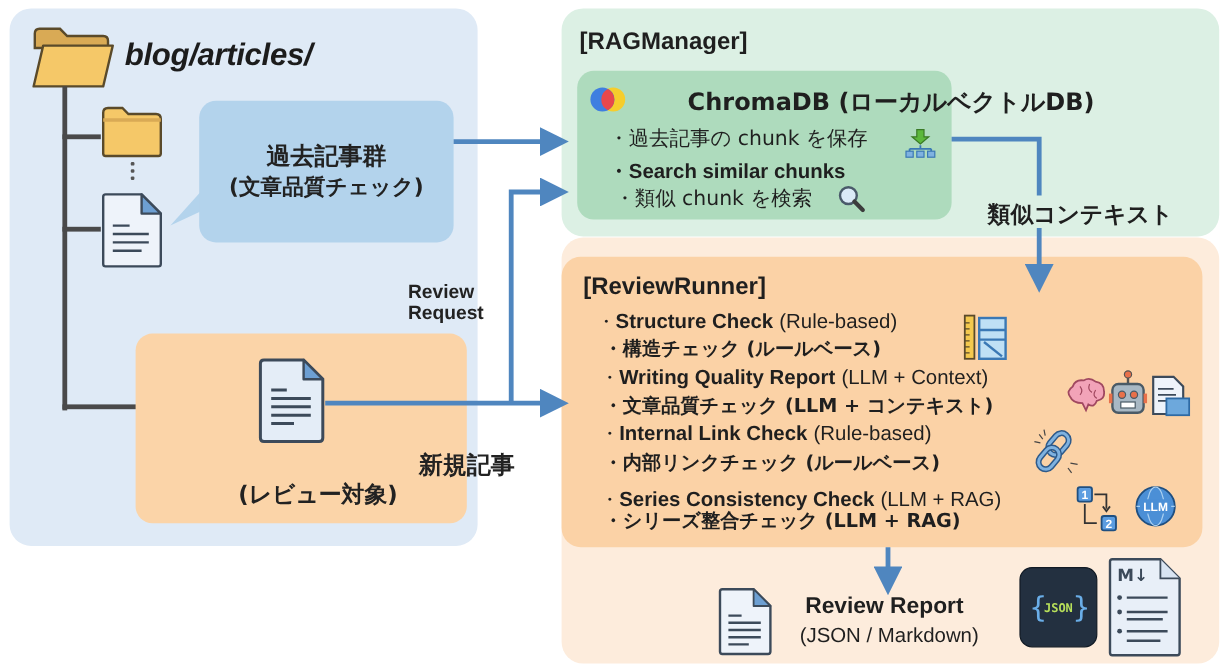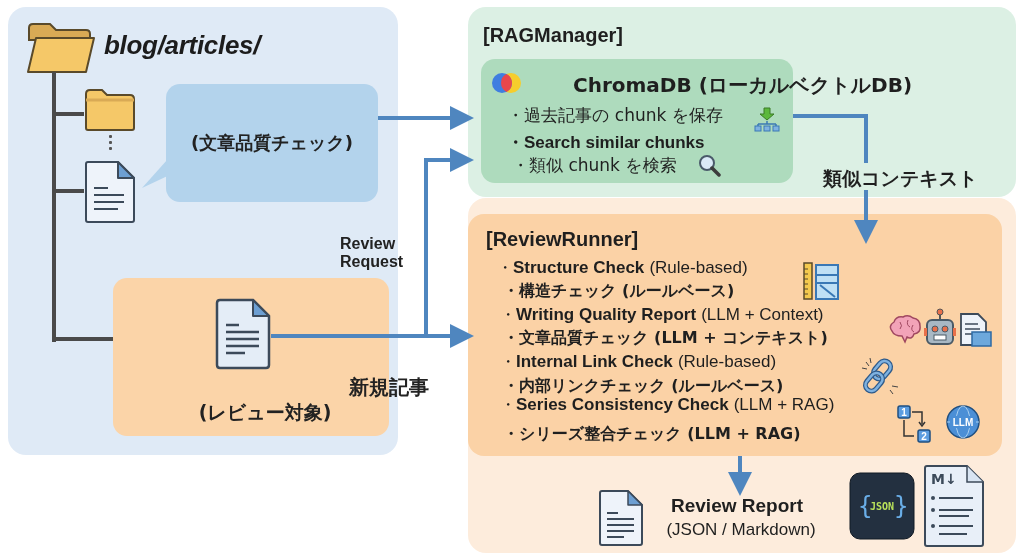--- a/index.html
+++ b/index.html
@@ -55,21 +55,21 @@
   .chk { position:absolute; font-size: 16px; color:#1f1f1f; white-space: nowrap; line-height: 22px; }
   .chk .en-b { font-family: "Liberation Sans", sans-serif; font-weight: bold; font-size: 17px; }
   .chk .en-n { font-family: "Liberation Sans", sans-serif; font-size: 17px; }
   .chk.jp { font-weight: bold; }
   #chk1 { left: 497px; top: 257px; }
   #chk1j { left: 503px; top: 280px; }
   #chk2 { left: 500px; top: 304px; }
   #chk2j { left: 503px; top: 327px; }
   #chk3 { left: 500px; top: 351px; }
   #chk3j { left: 503px; top: 375px; }
-  #chk4 { left: 500px; top: 394px; }
+  #chk4 { left: 500px; top: 406px; }
   #chk4j { left: 503px; top: 423px; }
 
   #ruler-icon { left: 802px; top: 261px; width: 40px; height: 40px; }
   #brain-icon { left: 888px; top: 314px; width: 34px; height: 30px; }
   #robot-icon { left: 924px; top: 308px; width: 32px; height: 38px; }
   #doc-copy-icon { left: 958px; top: 312px; width: 34px; height: 36px; }
   #link-icon { left: 860px; top: 356px; width: 40px; height: 40px; }
   #sequence-icon { left: 896px; top: 404px; width: 40px; height: 40px; }
   #globe-icon { left: 945px; top: 404px; width: 36px; height: 36px; }
 
@@ -113,20 +113,21 @@
   <line x1="10" y1="28" x2="24" y2="28" stroke="#3c4a5a" stroke-width="2"></line>
   <line x1="10" y1="35" x2="40" y2="35" stroke="#3c4a5a" stroke-width="2"></line>
   <line x1="10" y1="42" x2="40" y2="42" stroke="#3c4a5a" stroke-width="2"></line>
   <line x1="10" y1="49" x2="34" y2="49" stroke="#3c4a5a" stroke-width="2"></line>
 </svg>
 
 <svg id="bubble-tail" class="abs" viewBox="0 0 36 40">
   <path d="M36 0 L36 22 L2 38 Z" fill="#b3d3ec"></path>
 </svg>
 <div id="bubble" class="abs">
+  <div id="bubble-title">過去記事群</div>
   <div id="bubble-sub">(文章品質チェック)</div>
 </div>
 
 <div id="new-box" class="abs"></div>
 <svg id="new-doc" class="abs" viewBox="0 0 56 72">
   <path d="M5 2 L38 2 L54 18 L54 67 Q54 70 51 70 L5 70 Q2 70 2 67 L2 5 Q2 2 5 2 Z" fill="#e4edf7" stroke="#3c4a5a" stroke-width="2.5"></path>
   <path d="M38 2 L38 18 L54 18 Z" fill="#6d9fd2" stroke="#3c4a5a" stroke-width="2" stroke-linejoin="round"></path>
   <line x1="11" y1="27" x2="24" y2="27" stroke="#3c4a5a" stroke-width="2.5"></line>
   <line x1="11" y1="34" x2="44" y2="34" stroke="#3c4a5a" stroke-width="2.5"></line>
   <line x1="11" y1="41" x2="44" y2="41" stroke="#3c4a5a" stroke-width="2.5"></line>

